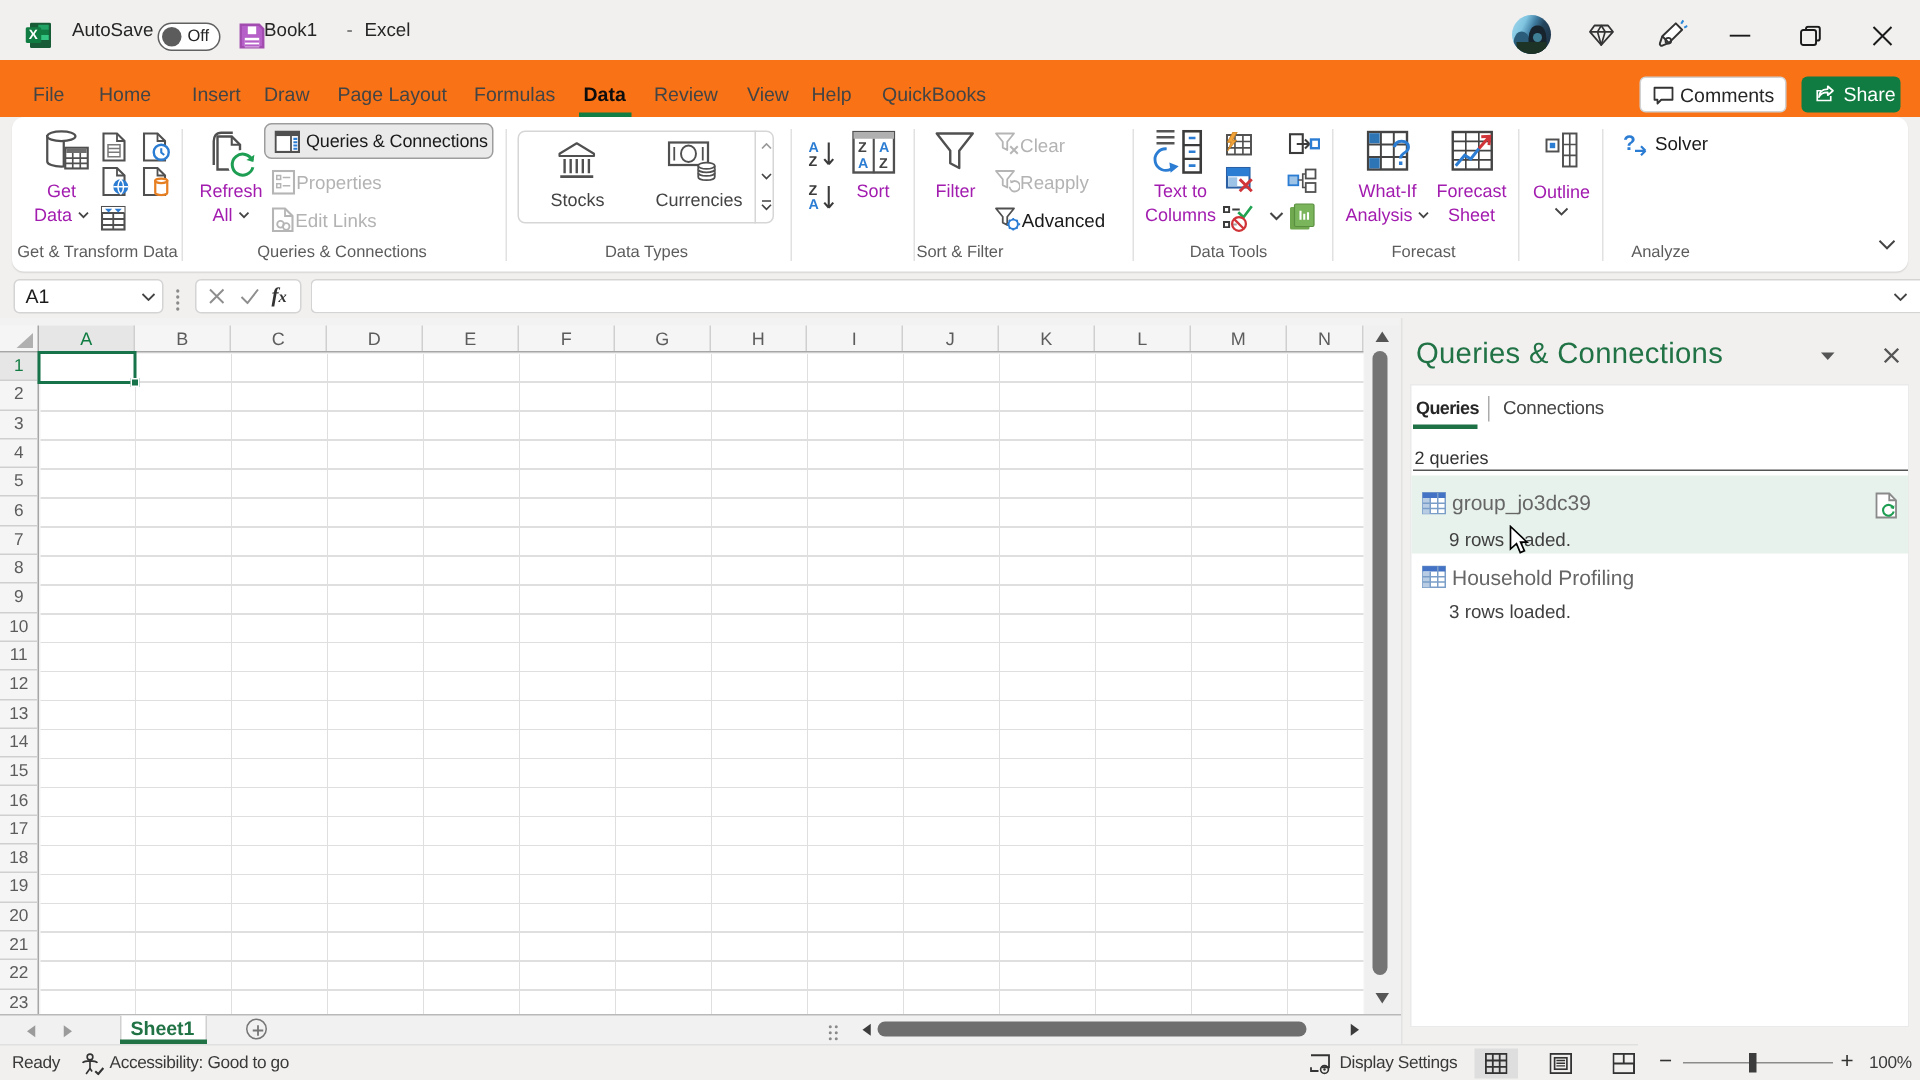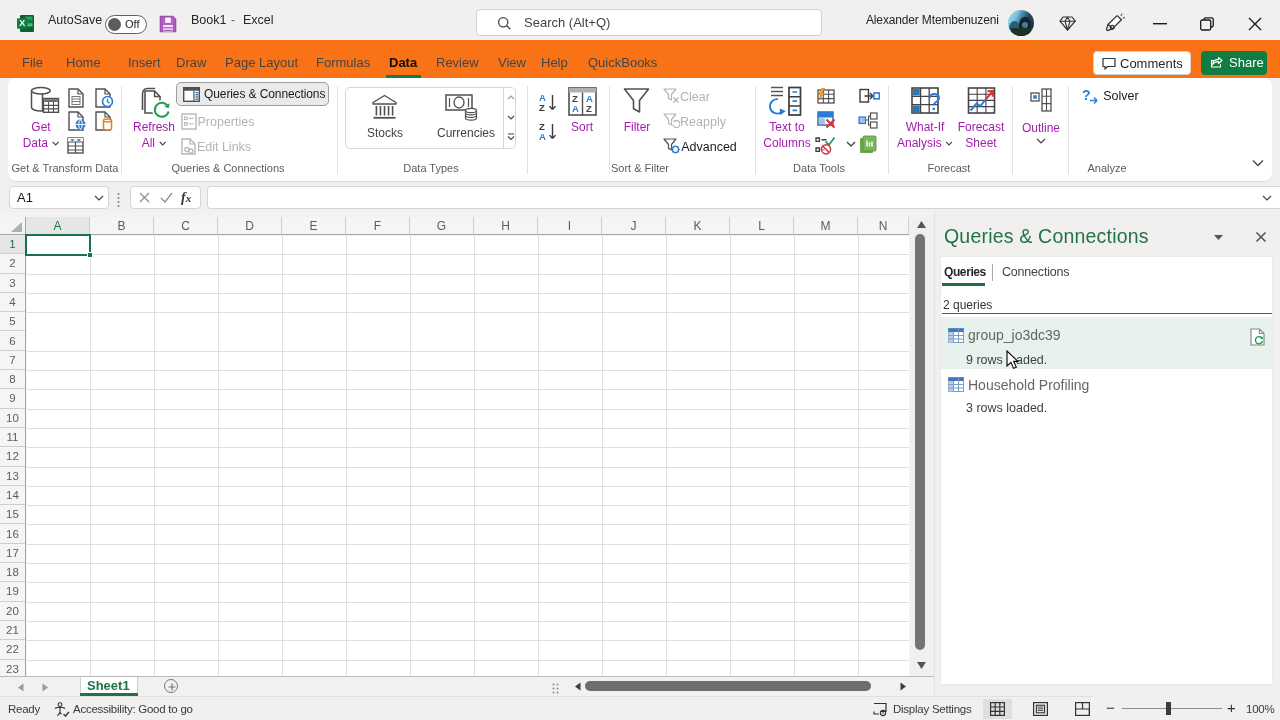--- a/index.html
+++ b/index.html
@@ -72,33 +72,25 @@
     <div class="abs" style="left:2px;top:2px;width:13px;height:13px;border-radius:50%;background:#5c5c5c;"></div>
     <div class="abs" style="left:19px;top:0;font-size:11px;color:#262626;line-height:17px;">Off</div>
   </div>
   <svg class="abs" style="left:159px;top:15px" width="18" height="18" viewBox="0 0 18 18">
     <path d="M1.5 1.5h12.2l2.8 2.8v12.2H1.5z" fill="#b65fc9" stroke="#a24caf" stroke-width="1.6"></path>
     <rect x="6.2" y="2.6" width="5.6" height="5.2" fill="#fff"></rect>
     <rect x="4.2" y="10.2" width="9.6" height="6.3" fill="#fff"></rect>
     <rect x="4.2" y="11.9" width="9.6" height="1.5" fill="#b65fc9"></rect>
     <rect x="4.2" y="14.6" width="9.6" height="1.5" fill="#b65fc9"></rect>
   </svg>
-  <div class="tb-txt" style="left:191px;">Book1</div>
+  <div class="tb-txt" style="left:176px;">Book1</div>
   <div class="tb-txt" style="left:231px;color:#5f5f5f">-</div>
   <div class="tb-txt" style="left:243px;">Excel</div>
 
-  <div class="abs" style="left:476px;top:9px;width:346px;height:27px;background:#fff;border:1px solid #d1d1d1;border-radius:4px;">
-    <svg class="abs" style="left:20px;top:6px" width="15" height="15" viewBox="0 0 15 15">
-      <circle cx="6.2" cy="6.2" r="4.6" fill="none" stroke="#424242" stroke-width="1.3"></circle>
-      <line x1="9.8" y1="9.8" x2="13.4" y2="13.4" stroke="#424242" stroke-width="1.3"></line>
-    </svg>
-    <div class="abs" style="left:47px;top:0;font-size:13px;color:#424242;line-height:26px;">Search (Alt+Q)</div>
-  </div>
-
-  <div class="tb-txt" style="left:866px;font-size:12px;letter-spacing:-0.15px;">Alexander Mtembenuzeni</div>
+
   <div class="abs" style="left:1008px;top:10px;width:26px;height:26px;border-radius:50%;background:linear-gradient(115deg,#a8dcef 0%,#7fc4e0 28%,#3e7ba0 46%,#24455e 62%,#1a2c3c 100%);overflow:hidden;">
     <div class="abs" style="left:1px;top:11px;width:11px;height:15px;border-radius:50% 50% 0 0;background:#2b5d7a;"></div>
     <div class="abs" style="left:11px;top:7px;width:12px;height:19px;border-radius:45% 45% 0 0;background:#17242e;"></div>
     <div class="abs" style="left:14px;top:12px;width:6px;height:6px;border-radius:50%;background:#3f7f96;"></div>
     <div class="abs" style="left:3px;top:18px;width:20px;height:8px;background:#1d3326;"></div>
   </div>
   <svg class="abs" style="left:1059px;top:16px" width="17" height="15" viewBox="0 0 17 15">
     <path d="M4 1h9l3.3 4.2L8.5 14 1 5.2z" fill="none" stroke="#333" stroke-width="1.2" stroke-linejoin="round"></path>
     <path d="M1 5.2h15.3M6 5.2 8.5 1l2.6 4.2L8.5 14z" fill="none" stroke="#333" stroke-width="1.1" stroke-linejoin="round"></path>
   </svg>

